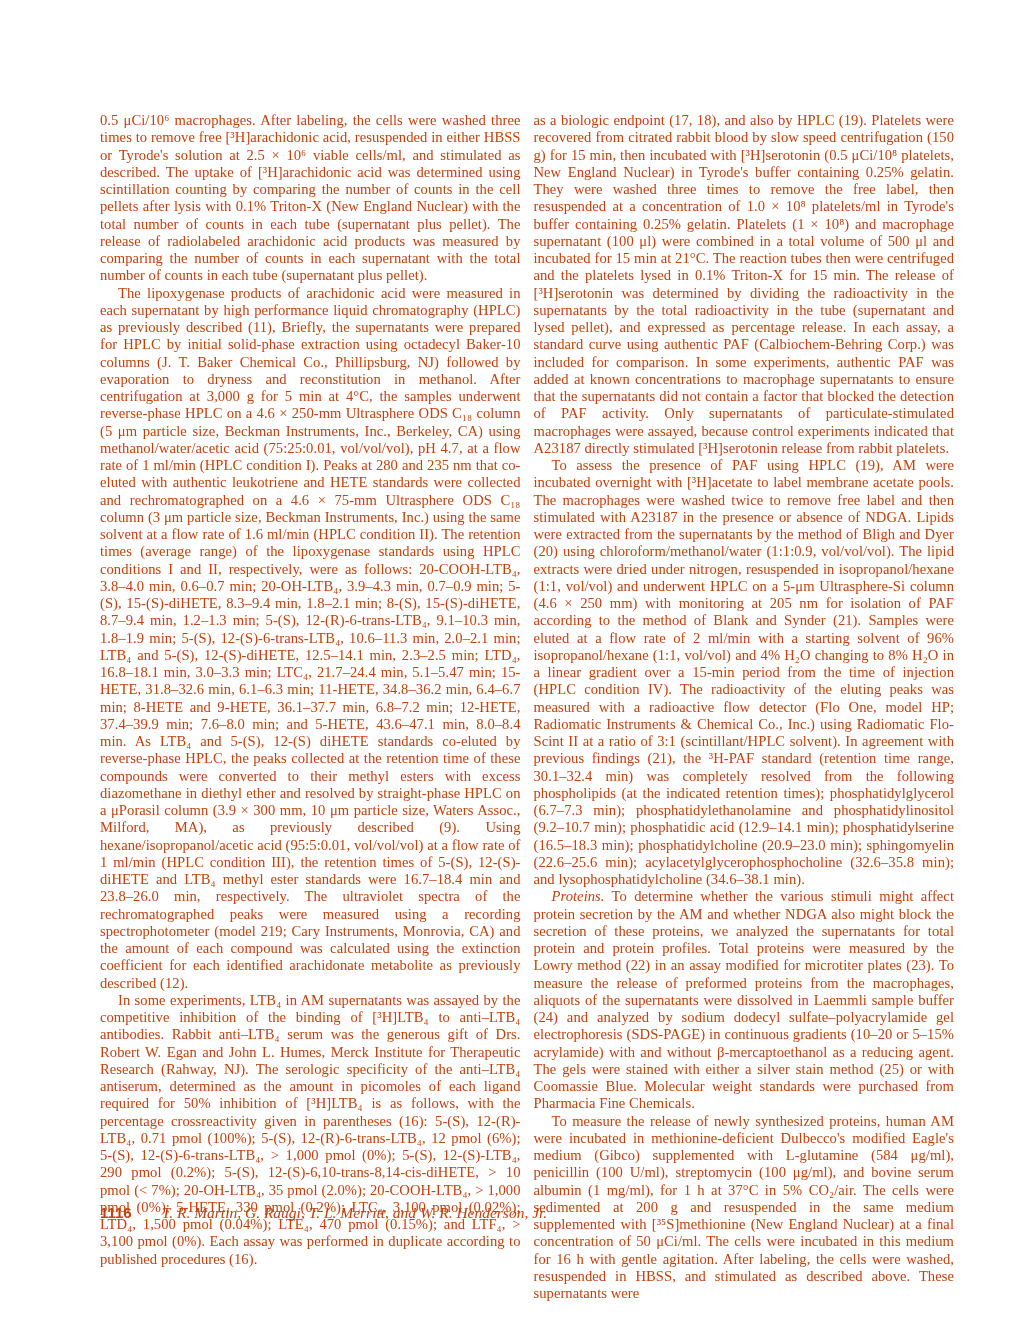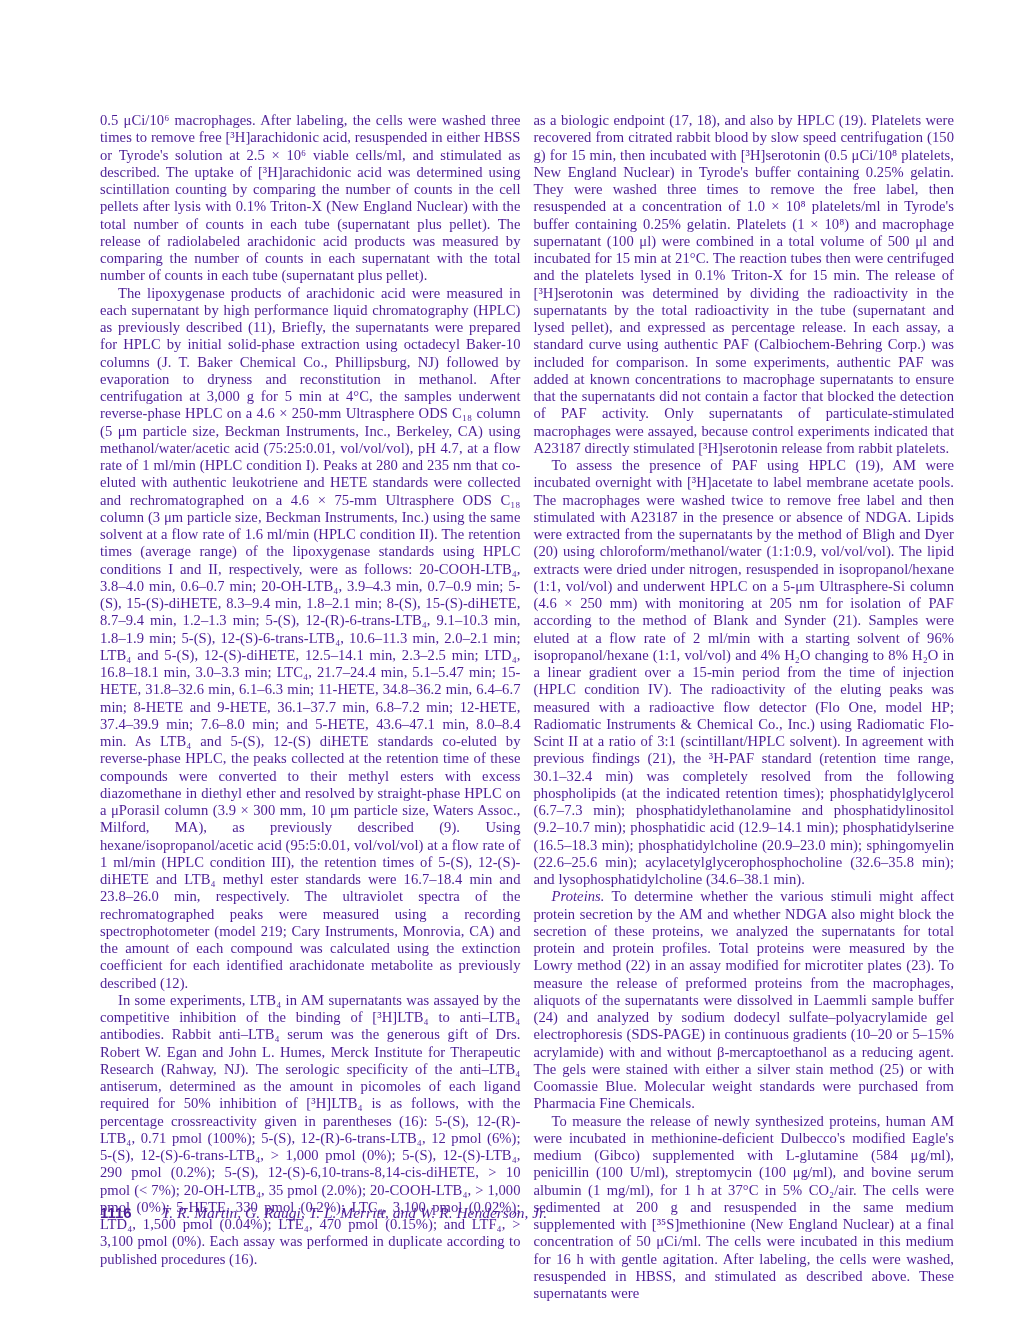--- a/index.html
+++ b/index.html
@@ -7,21 +7,21 @@
     padding: 0;
     background: #ffffff;
   }
   .page {
     position: relative;
     width: 1020px;
     height: 1320px;
     background: #ffffff;
     overflow: hidden;
     font-family: "Liberation Serif", "DejaVu Serif", serif;
-    color: #4c1d95;
+    color: #c2410c;
   }
   .text-columns {
     position: absolute;
     top: 112px;
     left: 100px;
     width: 854px;
     display: flex;
     gap: 13px;
   }
   .column {

